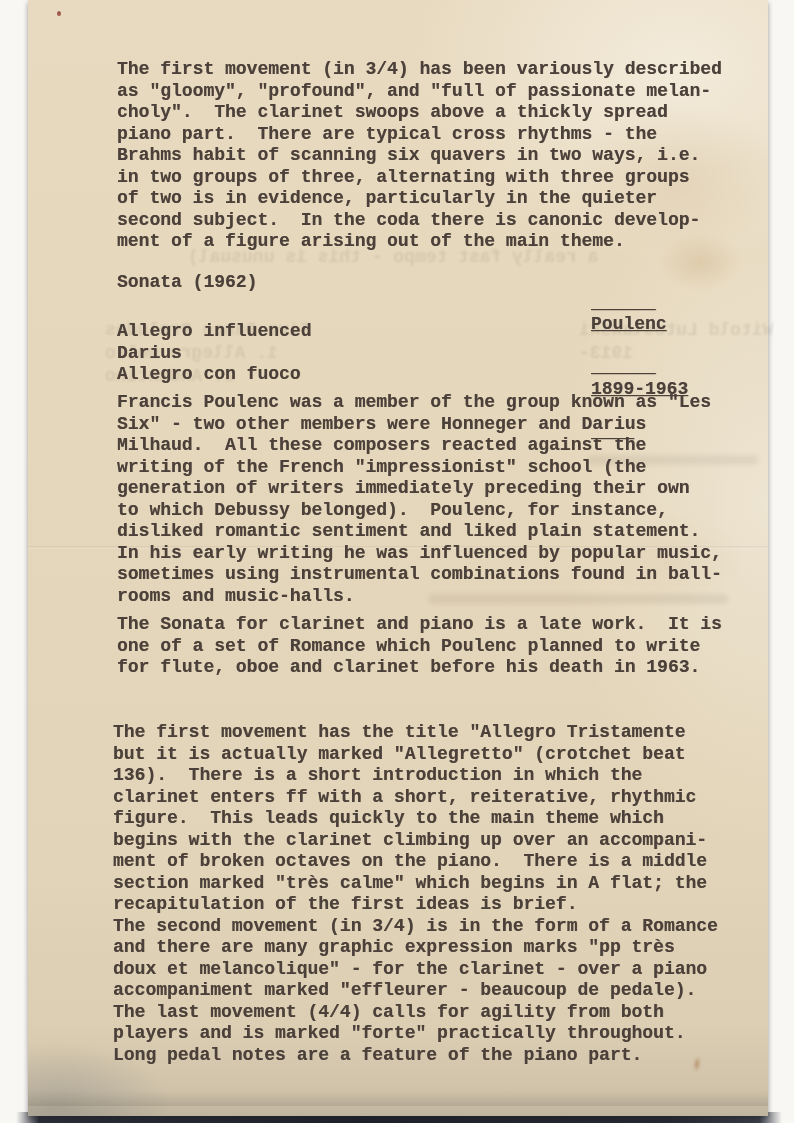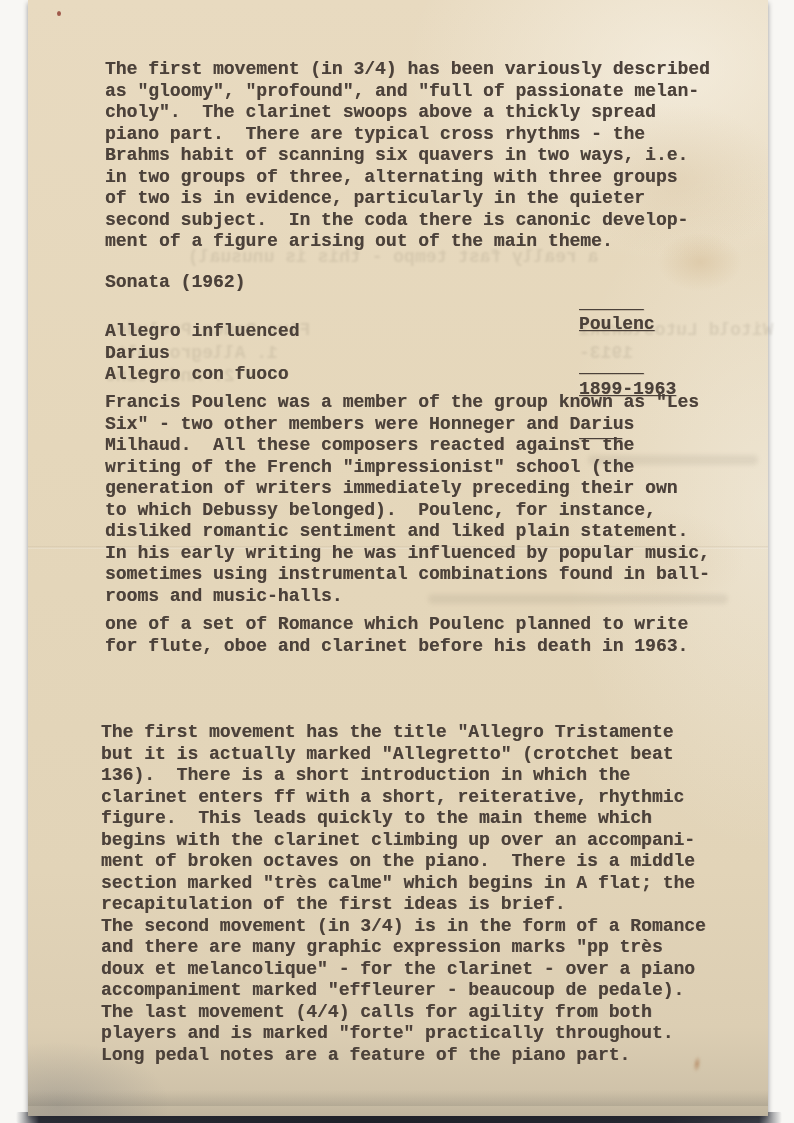--- a/index.html
+++ b/index.html
@@ -46,21 +46,21 @@
   }
   .smudge{
     position:absolute;height:10px;border-radius:5px;
     background:rgba(110,100,82,0.10);filter:blur(2px);
   }
   .typew{
     font-family:"Liberation Mono",monospace;font-size:18px;line-height:21.5px;
     font-weight:700;color:var(--ink);white-space:pre;
     text-shadow:0.3px 0.4px 0.6px rgba(70,55,45,0.55);
   }
-  .block{position:absolute;}
+  .block{position:absolute;margin-left:12px;}
   #p1{left:77px;top:59px;}
   #work-title{left:77px;top:272px;}
   #composer{left:551px;top:271px;text-decoration:underline;}
   #movements{left:77px;top:321px;}
   #p2{left:77px;top:392px;}
   #p3{left:77px;top:614px;}
   #p4{left:73px;top:722px;}
   .bleed{
     position:absolute;transform:scaleX(-1);transform-origin:center;
     font-size:18px;font-weight:700;white-space:pre;
@@ -94,17 +94,17 @@
 
     <div class="block typew" id="composer">
       <div>Poulenc</div>
       <div>1899-1963</div>
     </div>
 
     <div class="block typew" id="movements"><div class="line">Allegro influenced</div><div class="line">Darius</div><div class="line">Allegro con fuoco</div></div>
 
     <div class="block typew" id="p2"><div class="line">Francis Poulenc was a member of the group known as "Les</div><div class="line">Six" - two other members were Honneger and Darius</div><div class="line">Milhaud.  All these composers reacted against the</div><div class="line">writing of the French "impressionist" school (the</div><div class="line">generation of writers immediately preceding their own</div><div class="line">to which Debussy belonged).  Poulenc, for instance,</div><div class="line">disliked romantic sentiment and liked plain statement.</div><div class="line">In his early writing he was influenced by popular music,</div><div class="line">sometimes using instrumental combinations found in ball-</div><div class="line">rooms and music-halls.</div></div>
 
-    <div class="block typew" id="p3"><div class="line">one of a set of Romance which Poulenc planned to write</div><div class="line">for flute, oboe and clarinet before his death in 1963.</div></div>
+    <div class="block typew" id="p3"><div class="line">The Sonata for clarinet and piano is a late work.  It is</div><div class="line">one of a set of Romance which Poulenc planned to write</div><div class="line">for flute, oboe and clarinet before his death in 1963.</div></div>
 
     <div class="block typew" id="p4"><div class="line">The first movement has the title "Allegro Tristamente</div><div class="line">but it is actually marked "Allegretto" (crotchet beat</div><div class="line">136).  There is a short introduction in which the</div><div class="line">clarinet enters ff with a short, reiterative, rhythmic</div><div class="line">figure.  This leads quickly to the main theme which</div><div class="line">begins with the clarinet climbing up over an accompani-</div><div class="line">ment of broken octaves on the piano.  There is a middle</div><div class="line">section marked "très calme" which begins in A flat; the</div><div class="line">recapitulation of the first ideas is brief.</div><div class="line">The second movement (in 3/4) is in the form of a Romance</div><div class="line">and there are many graphic expression marks "pp très</div><div class="line">doux et melancolique" - for the clarinet - over a piano</div><div class="line">accompaniment marked "effleurer - beaucoup de pedale).</div><div class="line">The last movement (4/4) calls for agility from both</div><div class="line">players and is marked "forte" practically throughout.</div><div class="line">Long pedal notes are a feature of the piano part.</div></div>
   </div>
 </div>
 
 </body></html>

